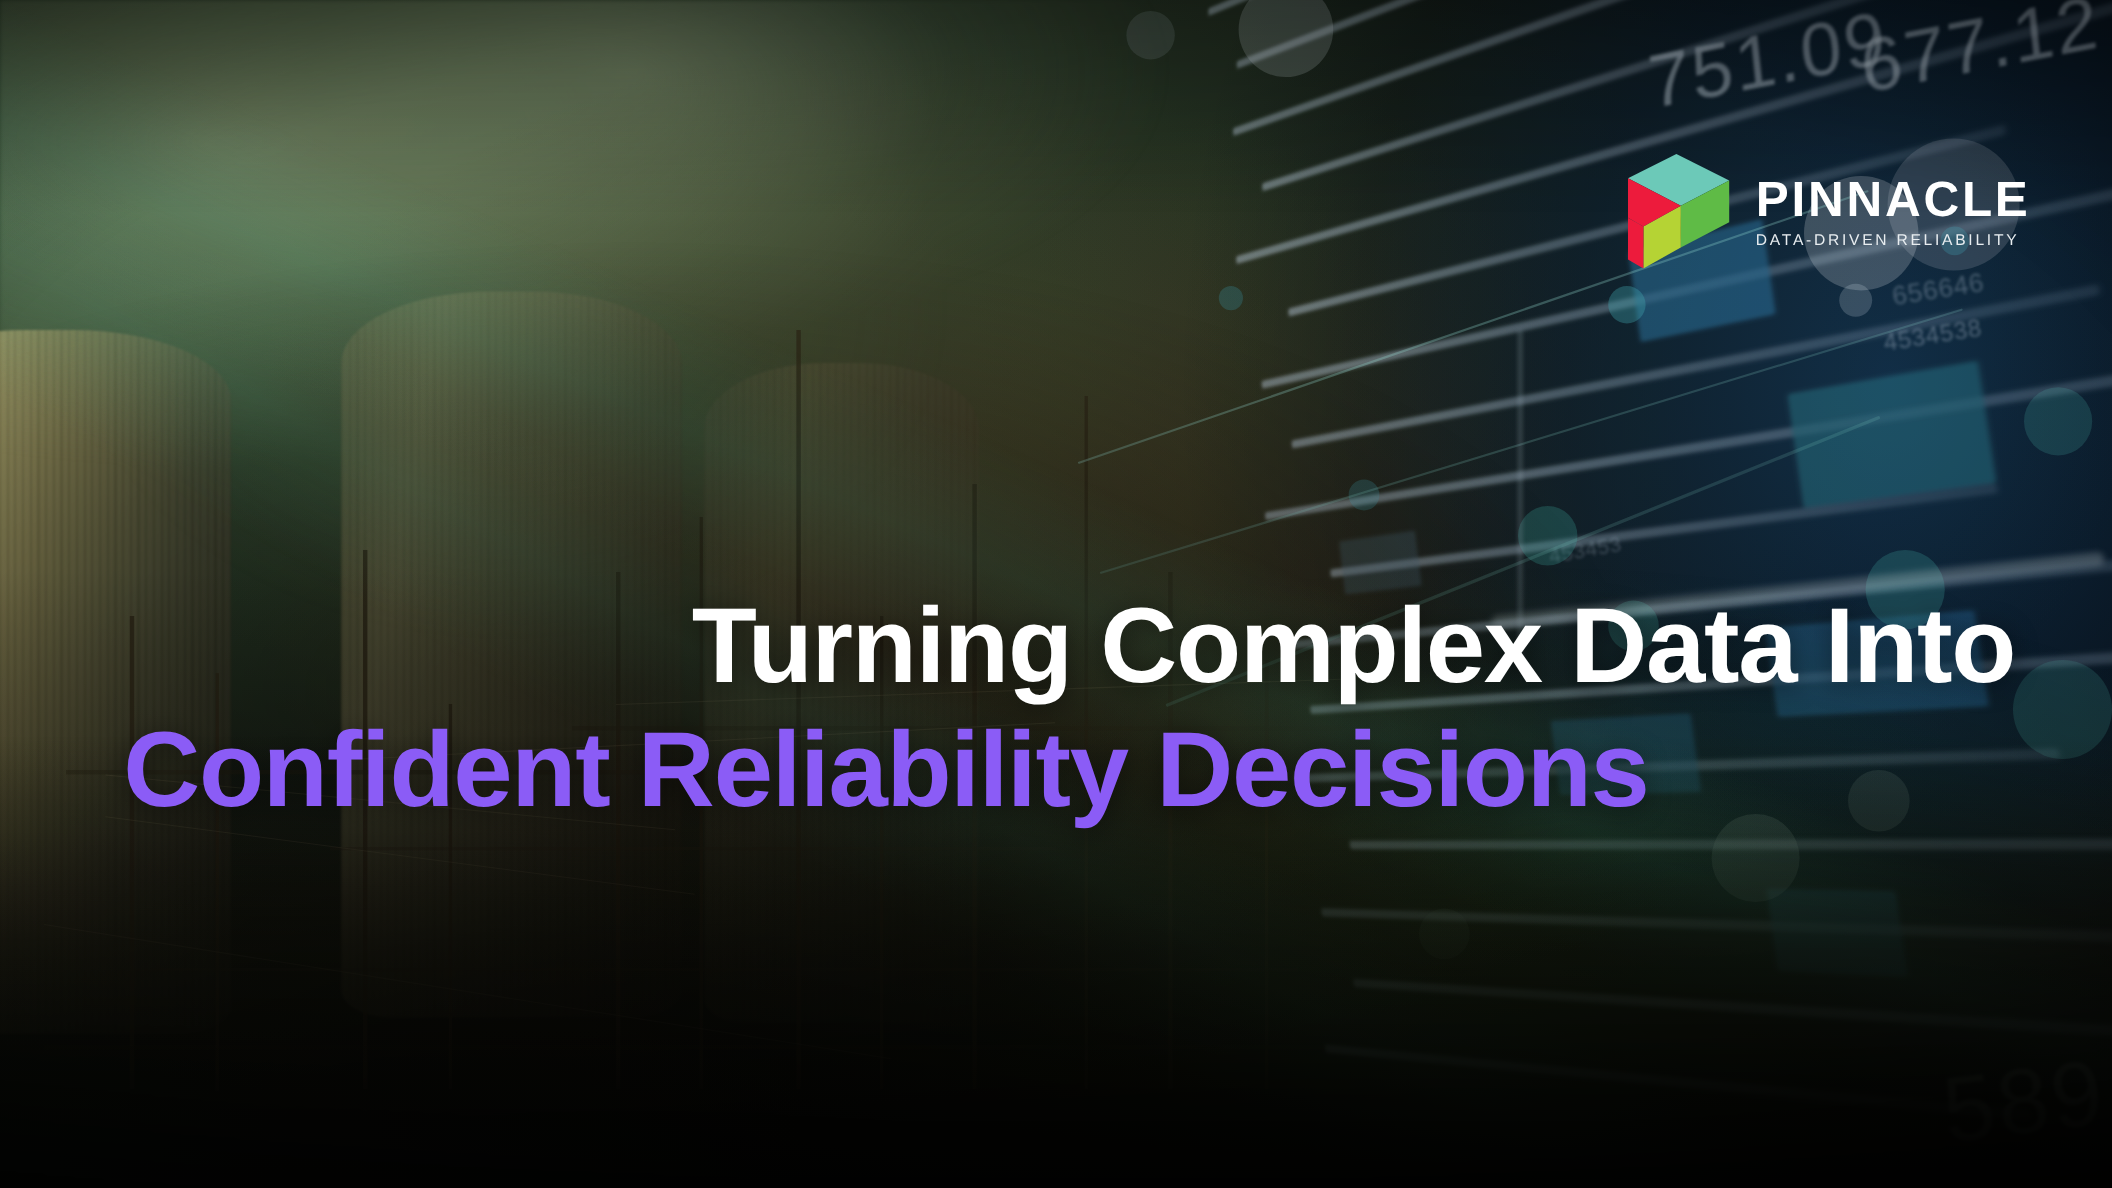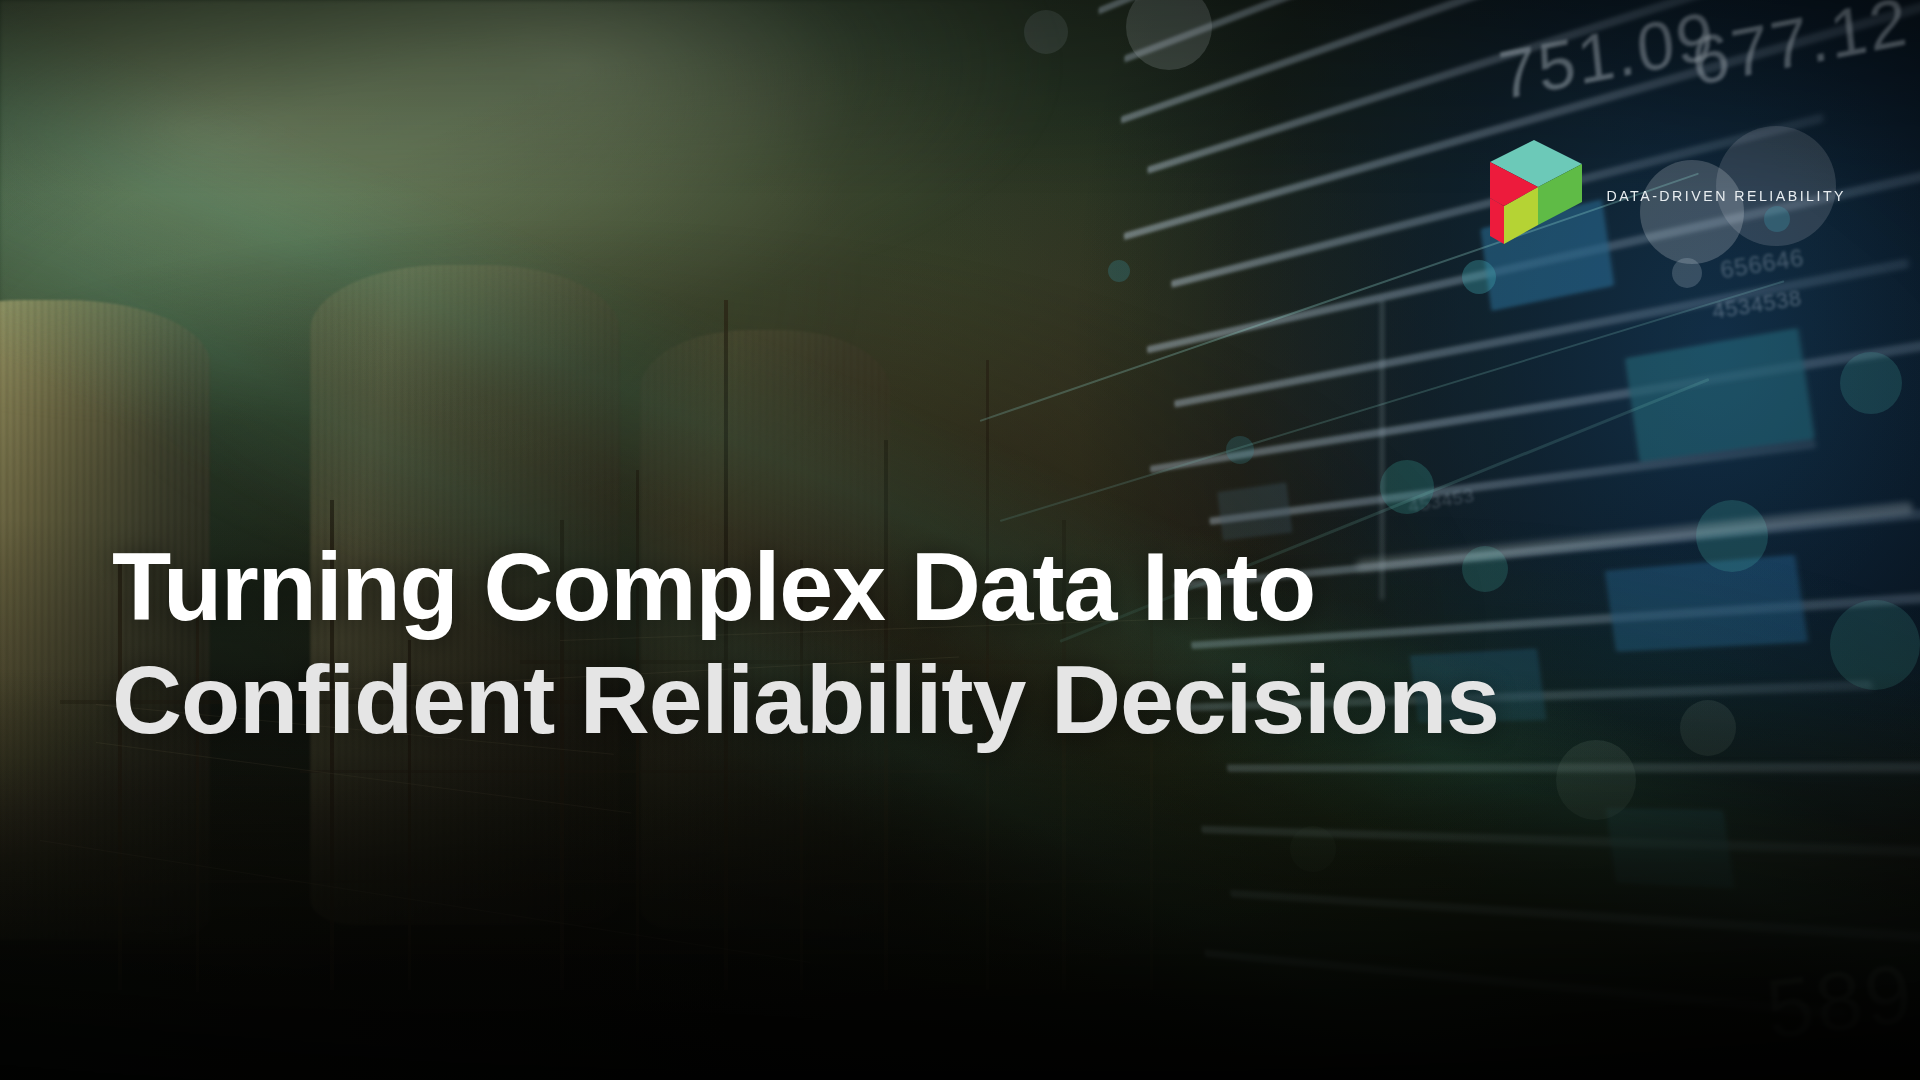--- a/index.html
+++ b/index.html
@@ -151,22 +151,22 @@
   .eyebrow {
     color:#ffffff; font-size:37px; font-weight:300; letter-spacing:.20em;
     line-height:1; text-shadow:0 2px 14px rgba(0,0,0,.55);
     font-family:"Liberation Sans", sans-serif;
   }
   .headline {
     margin-top:44px; font-weight:700; font-size:97px; line-height:1.17;
     letter-spacing:-.012em; font-family:"Liberation Sans", sans-serif;
     text-shadow:0 3px 24px rgba(0,0,0,.45);
   }
-  .hl-white { color:#ffffff; display:block; }
-  .hl-green { color:#e5e5e5; display:block; }
+  .hl-white { color:#ffffff; display:block;text-align:right; }
+  .hl-green { color:#8b5cf6; display:block; }
 </style>
 </head>
 <body>
 
 <div id="stage">
 
   <div class="layer bg-base"></div>
 
   <div>
     <div class="tower tower-1"></div>
@@ -280,20 +280,21 @@
 
   <div id="logo">
     <svg class="logo-mark" viewBox="0 0 96 104">
       <polygon points="2,22 46,0 94,24 50,47" fill="#6CC9B8"></polygon>
       <polygon points="94,24 94,62 50,85 50,47" fill="#5FBB46"></polygon>
       <polygon points="50,47 50,85 16,104 16,66" fill="#B5D334"></polygon>
       <polygon points="16,66 16,104 2,96 2,58" fill="#ED1B3C"></polygon>
       <polygon points="2,58 16,66 50,47 2,22" fill="#ED1B3C"></polygon>
     </svg>
     <div class="logo-txt">
+      <span class="logo-word">PINNACLE</span>
       <span class="logo-tag">DATA-DRIVEN RELIABILITY</span>
     </div>
   </div>
 
   <div id="copy">
     <div class="headline">
       <span class="hl-white">Turning Complex Data Into</span>
       <span class="hl-green">Confident Reliability Decisions</span>
     </div>
   </div>

